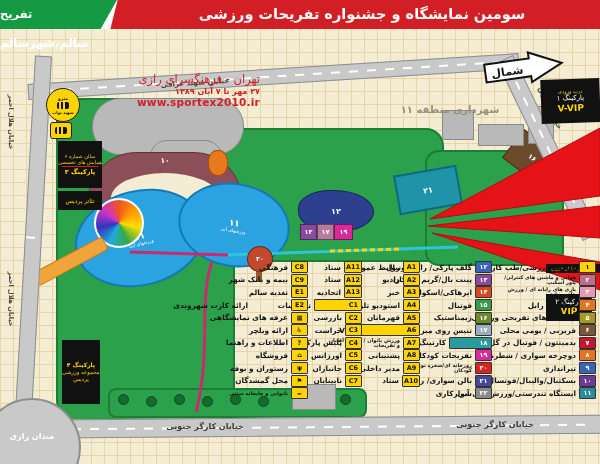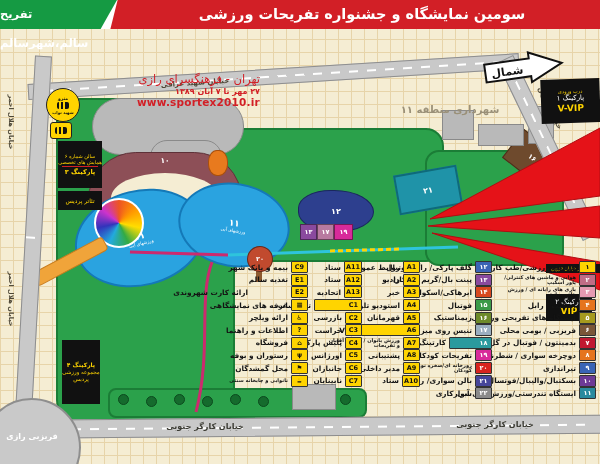--- a/index.html
+++ b/index.html
@@ -120,21 +120,21 @@
   <div class="road vert" style="left:35px;top:56px;width:15px;height:362px;transform:rotate(3.2deg);transform-origin:top center;"></div>
   <div class="road" style="left:55px;top:417px;width:545px;height:17px;transform:rotate(-0.5deg);"></div>
   <div class="abs" style="left:-18px;top:398px;width:95px;height:95px;border-radius:50%;background:#c9c9c9;border:2px solid #8e8e8e;"></div>
 
   <div class="streetlbl" dir="rtl" style="left:140px;top:79px;width:110px;transform:rotate(-3.6deg);">خیابان شهید عراقی</div>
   <div class="streetlbl" dir="rtl" style="left:505px;top:104px;width:90px;transform:rotate(64.3deg);">خیابان قزوین</div>
   <div class="streetlbl" dir="rtl" style="left:-42px;top:118px;width:105px;transform:rotate(90deg);font-size:6.5px;">خیابان هلال احمر</div>
   <div class="streetlbl" dir="rtl" style="left:-42px;top:295px;width:105px;transform:rotate(90deg);font-size:6.5px;">خیابان هلال احمر</div>
   <div class="streetlbl" dir="rtl" style="left:140px;top:422px;width:130px;font-size:8px;color:#3c3c34;">خیابان کارگر جنوبی</div>
   <div class="streetlbl" dir="rtl" style="left:430px;top:420px;width:130px;font-size:8px;color:#3c3c34;">خیابان کارگر جنوبی</div>
-  <div class="streetlbl" dir="rtl" style="left:2px;top:432px;width:60px;color:#fff;font-size:8px;">فریزبی رازی</div>
+  <div class="streetlbl" dir="rtl" style="left:2px;top:432px;width:60px;color:#fff;font-size:8px;">میدان رازی</div>
   <div class="streetlbl" dir="rtl" style="left:375px;top:81px;width:150px;color:#9a9078;font-size:10px;margin-top:23px;">شهرداری منطقه ۱۱</div>
 
   <svg class="abs" style="left:0;top:0;pointer-events:none;" width="600" height="464" viewBox="0 0 600 464">
     <path d="M130,252 L228,255" stroke="#cc2a6e" stroke-width="3" fill="none"></path>
     <path d="M212,262 C198,300 212,350 196,412" stroke="#cc2a6e" stroke-width="3" fill="none"></path>
     <path d="M228,255 L458,247" stroke="#2ec4dc" stroke-width="3" fill="none"></path>
     <path d="M330,251 L400,249" stroke="#ffd400" stroke-width="3" stroke-dasharray="5,3" fill="none"></path>
   </svg>
 
   <div class="sq" style="left:300px;top:224px;width:15px;height:14px;background:#8a4a9e;">
@@ -388,20 +388,24 @@
         <span class="llabel" dir="rtl">جانبازان</span>
         <span class="lchip dark" style="background: rgb(255, 212, 0);">C6</span>
       </div>
       <div class="lrow">
         <span class="llabel" dir="rtl">نابینایان</span>
         <span class="lchip dark" style="background: rgb(255, 212, 0);">C7</span>
       </div>
     </div>
   <div class="lcol" style="left:190px;top:261px;width:118px;">
       <div class="lrow">
+        <span class="llabel" dir="rtl">فرهنگی</span>
+        <span class="lchip dark" style="background: rgb(255, 212, 0);">C8</span>
+      </div>
+      <div class="lrow">
         <span class="llabel" dir="rtl">بیمه و بانک شهر</span>
         <span class="lchip dark" style="background: rgb(255, 212, 0);">C9</span>
       </div>
       <div class="lrow">
         <span class="llabel" dir="rtl">تغذیه سالم</span>
         <span class="lchip dark" style="background: rgb(255, 212, 0);">E1</span>
       </div>
       <div class="lrow">
         <span class="llabel" dir="rtl">ارائه کارت شهروندی</span>
         <span class="lchip dark" style="background: rgb(255, 212, 0); margin-left: 40px;">E2</span>

